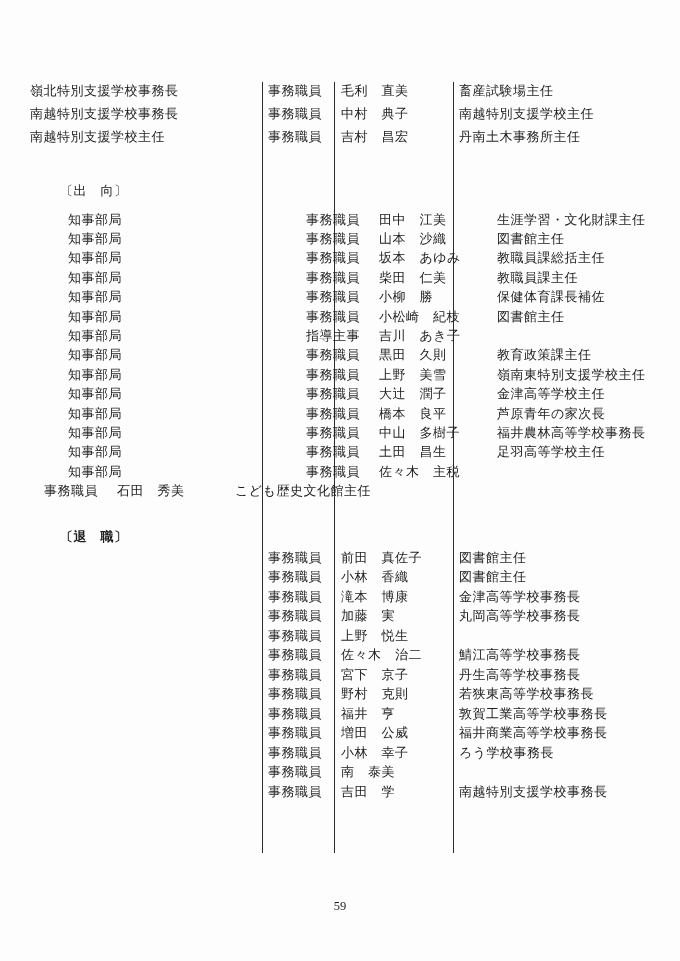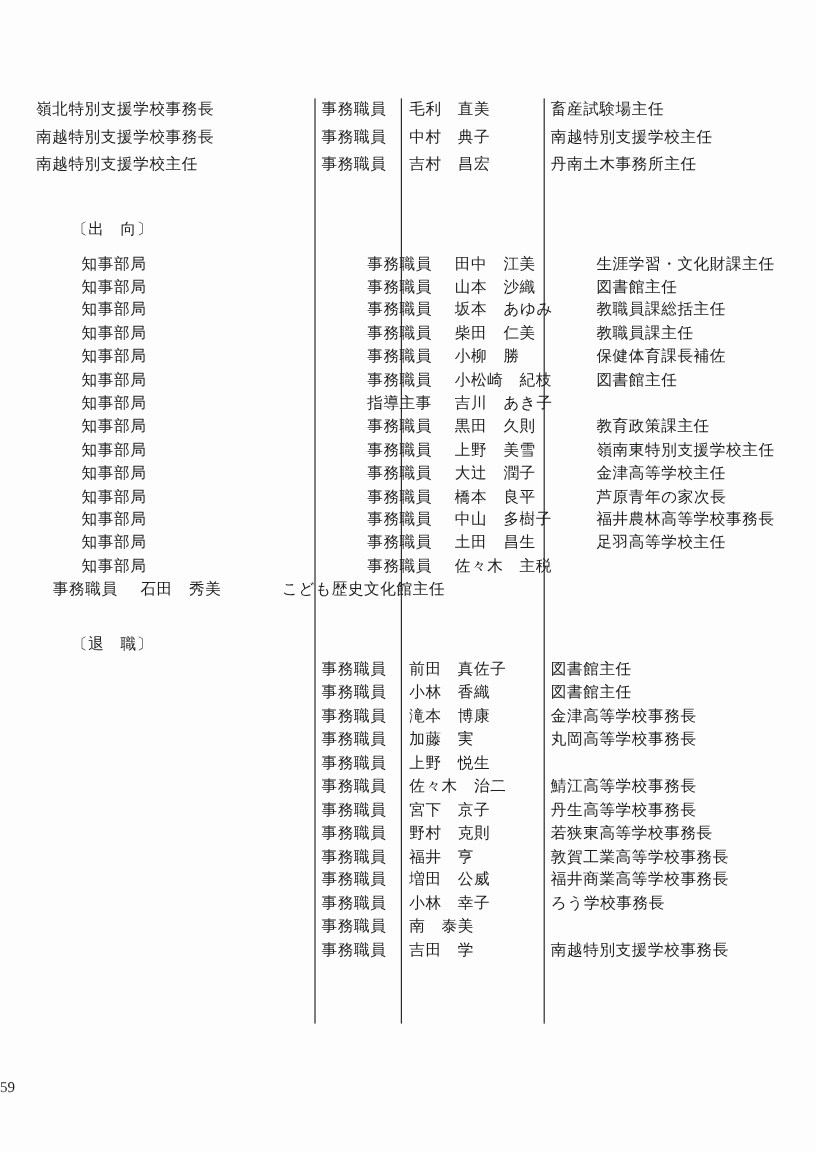--- a/index.html
+++ b/index.html
@@ -39,27 +39,28 @@
   .c2 { width: 72px;  padding-left: 6px;  box-sizing: border-box; overflow: hidden; }
   .c3 { width: 119px; padding-left: 7px;  box-sizing: border-box; overflow: hidden; }
   .c4 { flex: 1;      padding-left: 6px;  box-sizing: border-box; overflow: hidden; }
 
   .sec-header {
     position: absolute;
     left: 60px;
     white-space: nowrap;
   }
   .sec-header.h1 { top: 182px; }
-  .sec-header.h2 { top: 528px; }
+  .sec-header.h2 { top: 528px; font-weight: bold; }
 
   .page-number {
     position: absolute;
     top: 899px;
     left: 0;
     width: 100%;
+    text-align: center;
     font-size: 12.5px;
     letter-spacing: 0;
   }
 </style>
 </head>
 <body>
 
 <div class="page">
 
   <div class="vline v1"></div>

